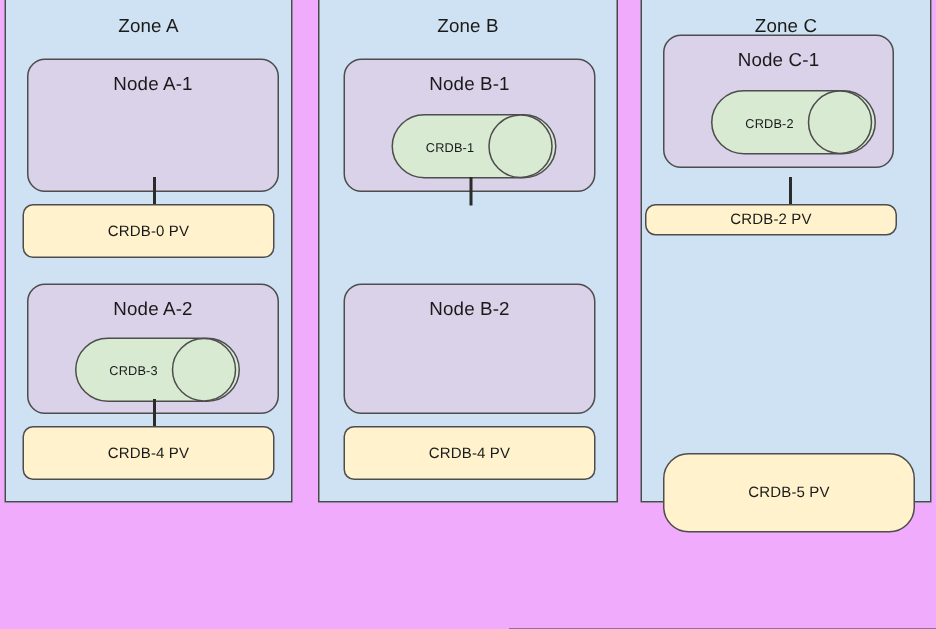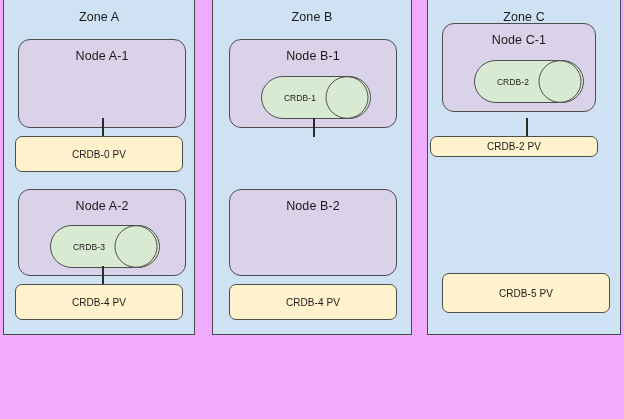--- a/index.html
+++ b/index.html
@@ -174,18 +174,18 @@
           <ellipse cx="86" cy="21.5" rx="21" ry="20.8" fill="#d9ead3" stroke="#4d4d4d" stroke-width="1"></ellipse>
         </svg>
         <div class="cyl-label">CRDB-2</div>
       </div>
     </div>
     <div class="connector" style="left:98px; top:119px; height:19px;"></div>
     <div class="pv" style="left:2px; top:137px; width:168px; height:21px;">
       <span class="pv-label">CRDB-2 PV</span>
     </div>
 
-    <div class="pv" style="left:14px; top:274px; width:168px; height:40px;">
+    <div class="pv" style="left:14px; top:303px; width:168px; height:53px;border-radius:17px;">
       <span class="pv-label">CRDB-5 PV</span>
     </div>
   </div>
 
 </div>
 
 </body></html>

